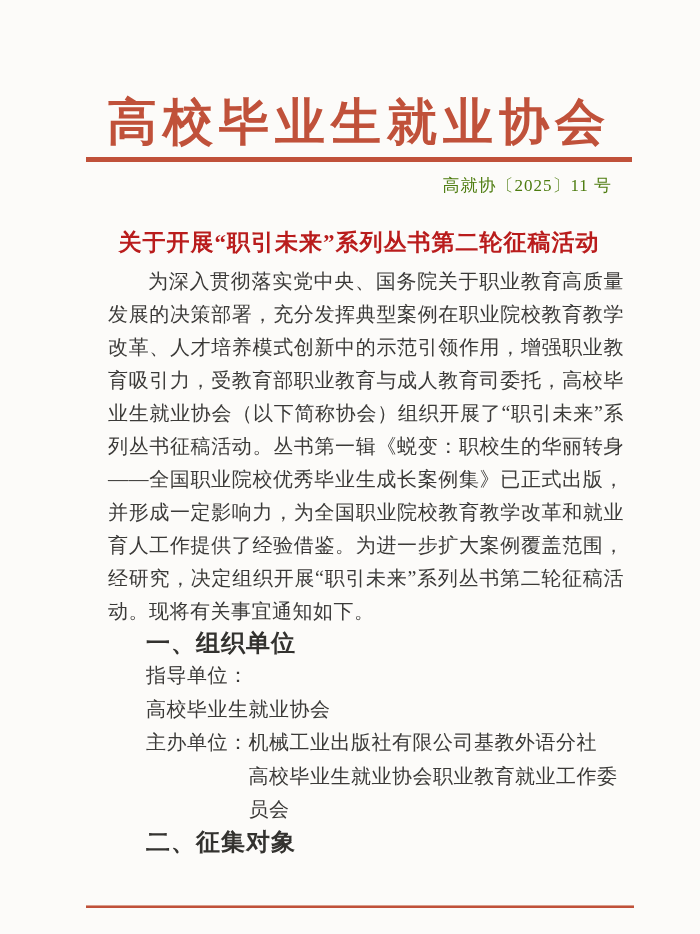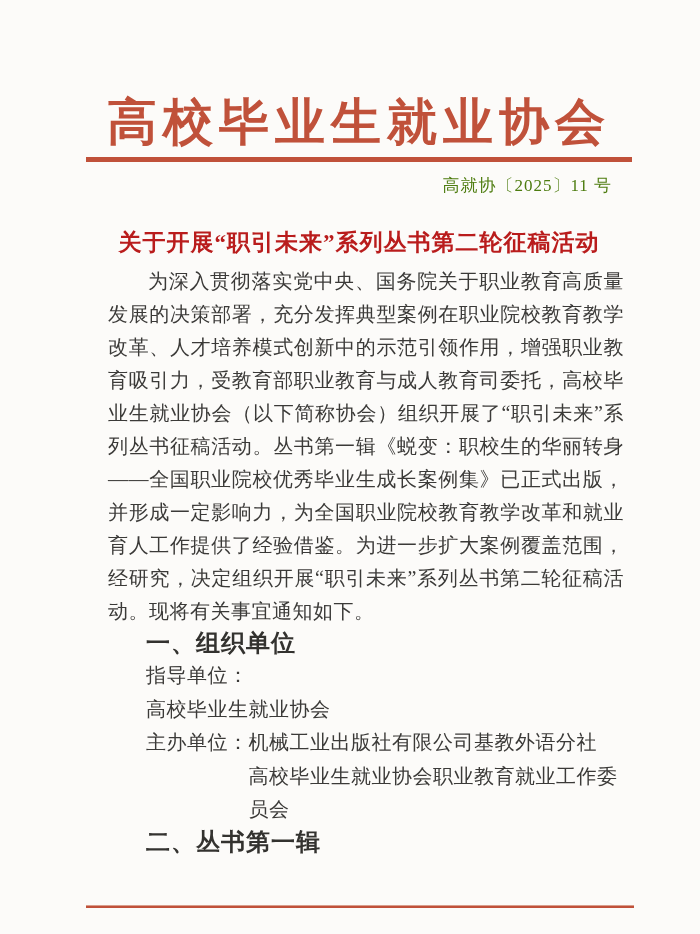--- a/index.html
+++ b/index.html
@@ -135,17 +135,17 @@
     <div class="org-row">
       <span class="org-label">主办单位：</span>
       <span class="org-values">
         <span class="org-value-line">机械工业出版社有限公司基教外语分社</span>
         <span class="org-value-line">高校毕业生就业协会职业教育就业工作委员会</span>
       </span>
     </div>
 
   </div>
 
-  <div class="sec-heading">二、丛书第一辑</div>
+  <div class="sec-heading">二、征集对象</div>
 
   <div class="footer-rule"></div>
 
 </div>
 
 </body></html>

